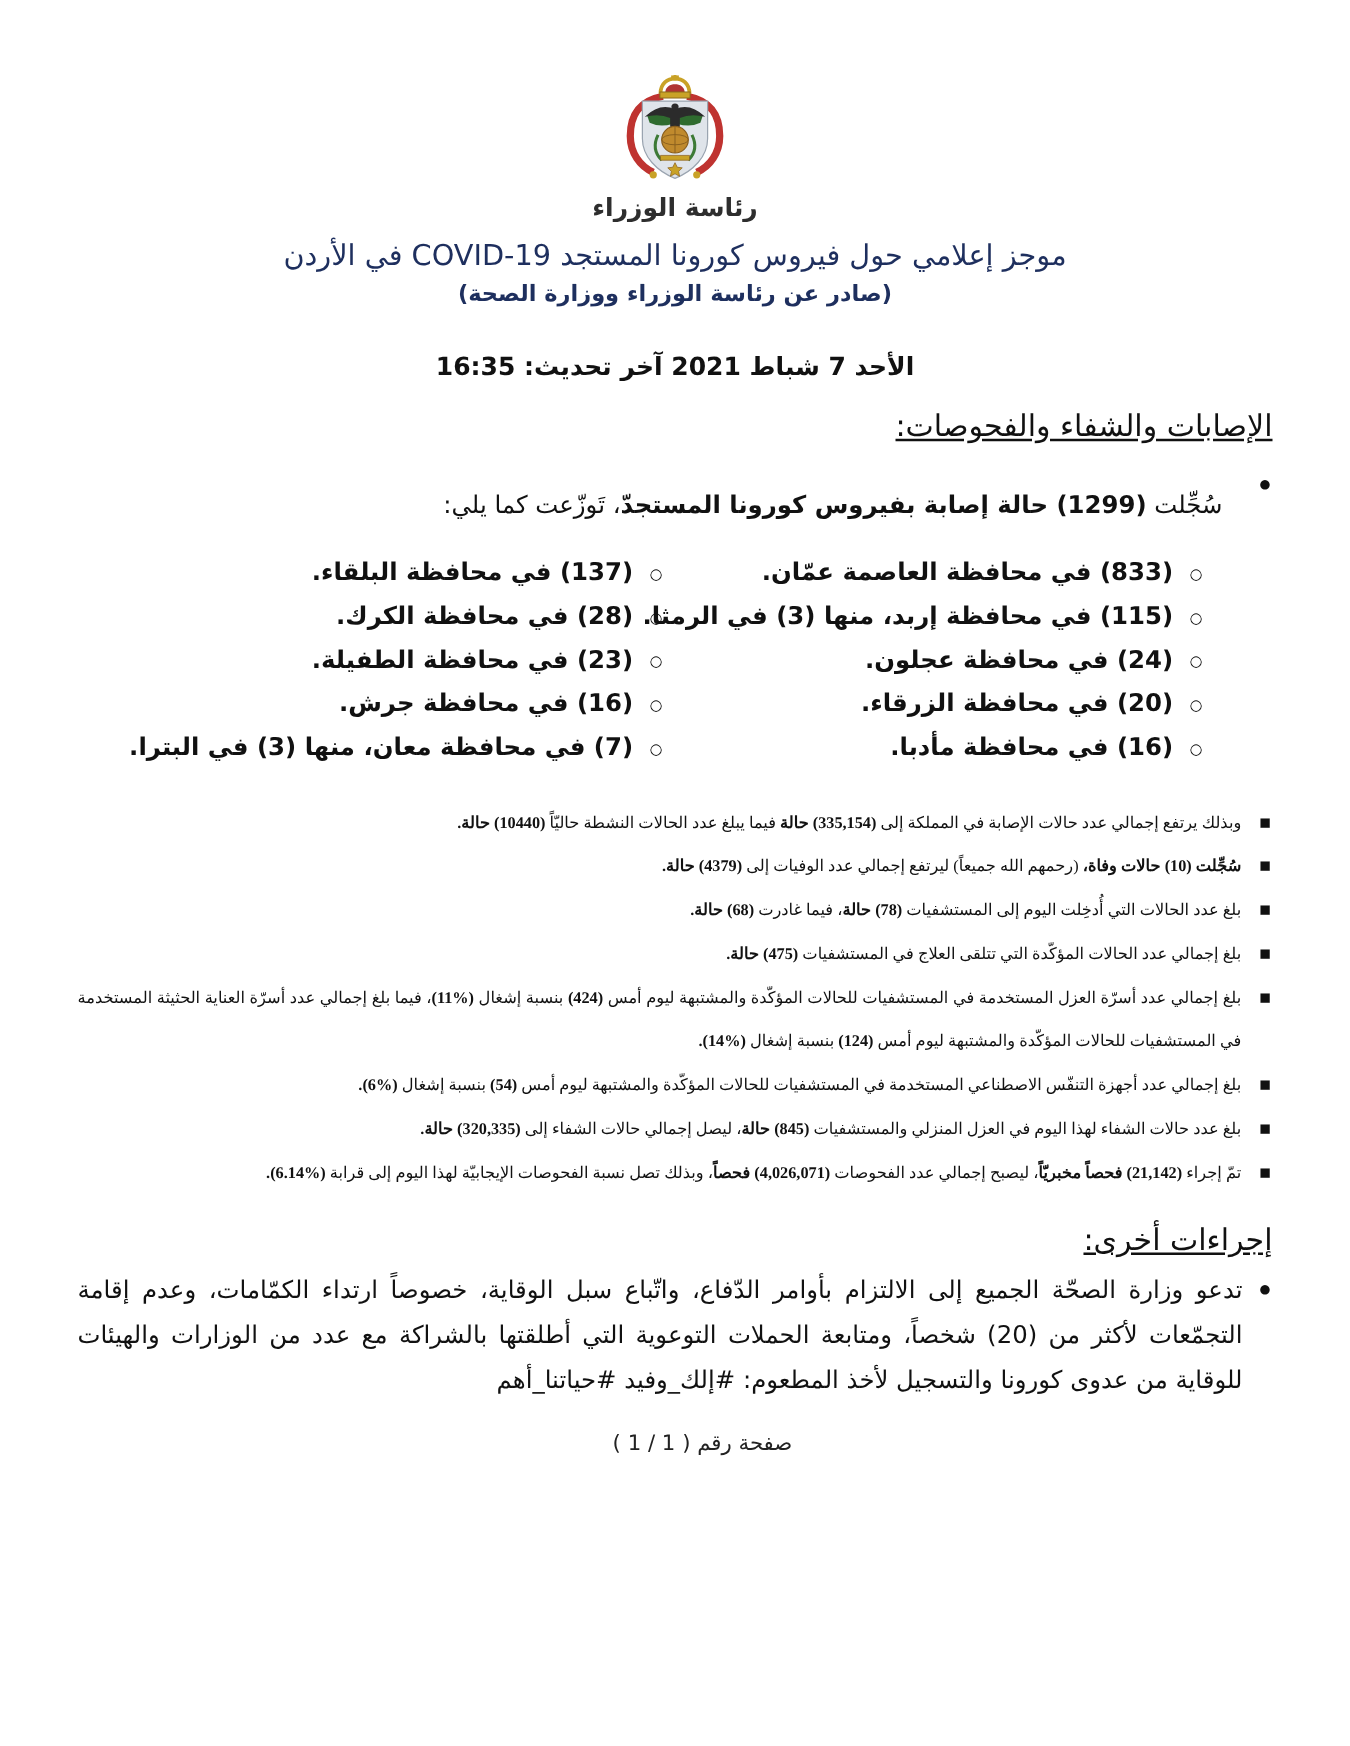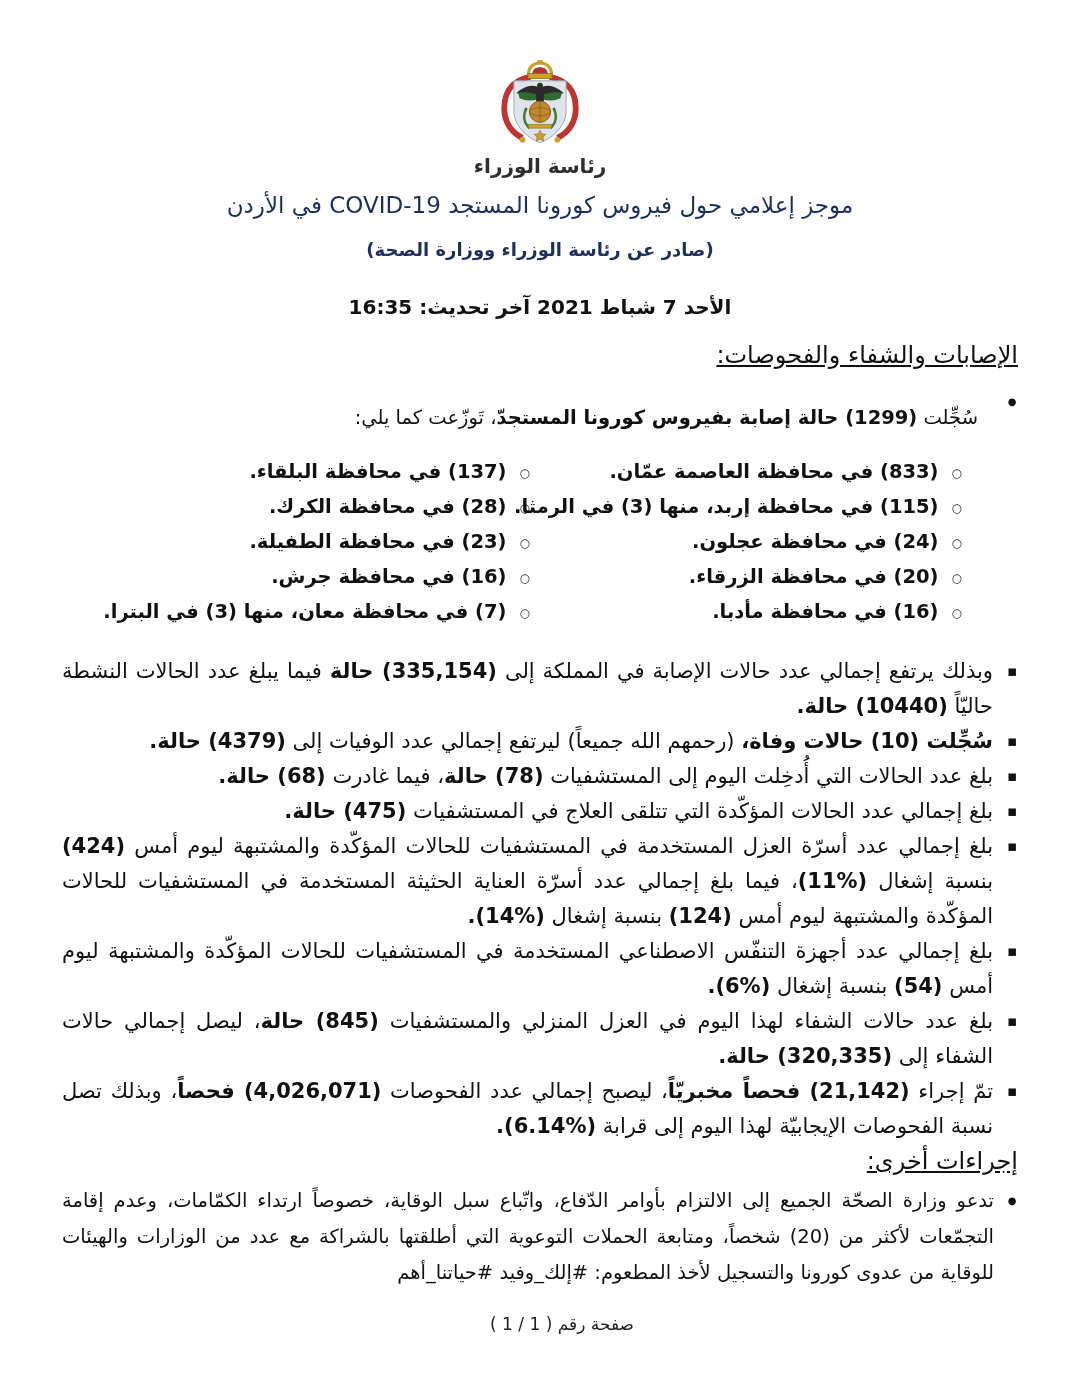--- a/index.html
+++ b/index.html
@@ -1,37 +1,37 @@
 <!DOCTYPE html>
 <html lang="ar" dir="rtl"><head>
 <meta charset="utf-8">
 <style>
   html,body{margin:0;padding:0;background:#ffffff;}
   body{font-family:"DejaVu Sans", sans-serif; color:#111; direction:rtl;}
   .page{width:1080px;height:1397px;background:#fff;overflow:hidden;position:relative;}
   .logo-wrap{padding-top:60px;text-align:center;}
   .logo-caption{font-size:20px;font-weight:bold;color:#2e2e2e;line-height:24px;margin-top:0;}
   .doc-title{margin:12px 0 0 0;text-align:center;font-size:23px;font-weight:normal;color:#1e2f5e;line-height:30px;}
-  .doc-subtitle{margin-top:18px;text-align:center;font-size:18px;font-weight:bold;color:#1e2f5e;line-height:24px;}
+  .doc-subtitle{margin-top:4px;text-align:center;font-size:18px;font-weight:bold;color:#1e2f5e;line-height:24px;}
   .content{padding:0 62px;}
   .date-line{margin-top:32px;text-align:center;font-size:20px;font-weight:bold;line-height:26px;}
   .sec-head{margin-top:22px;font-size:24px;font-weight:normal;text-decoration:underline;line-height:27px;}
-  .sec-head.second{margin-top:4px;}
+  .sec-head.second{margin-top:24px;}
   .bullet-row{display:flex;gap:12px;margin-top:18px;font-size:19.5px;line-height:30px;}
   .bullet-row .m1{flex:0 0 12px;font-size:10px;line-height:30px;text-align:center;}
   .gov-cols{display:flex;margin-top:6px;}
   .gov-col{list-style:none;margin:0;padding:0;}
   .gov-col.right{width:478px;padding-right:56px;box-sizing:border-box;}
   .gov-col.left{width:478px;padding-right:10px;box-sizing:border-box;}
   .gov-col li{line-height:33px;font-size:19.5px;font-weight:bold;white-space:nowrap;}
   .m2{font-size:12px;font-weight:normal;margin-left:13px;vertical-align:1px;}
   .sq-list{margin-top:24px;}
   .sq-item{display:flex;gap:13px;}
   .sq-item .m3{flex:0 0 12px;font-size:15px;line-height:35px;text-align:center;}
-  .sq-item p{flex:1;margin:0;font-size:21px;line-height:35px;text-align:justify;}
+  .sq-item p{flex:1;margin:0;font-size:13px;line-height:35px;text-align:justify;font-family:Liberation Serif, serif;}
   .other-row{margin-top:8px;}
   .other-row p{line-height:36px;}
   b{font-weight:bold;}
   .footer{margin-top:22px;text-align:center;font-size:17px;line-height:22px;color:#222;margin-left:44px;}
 </style>
 </head>
 <body>
 
 <div class="page">
 

